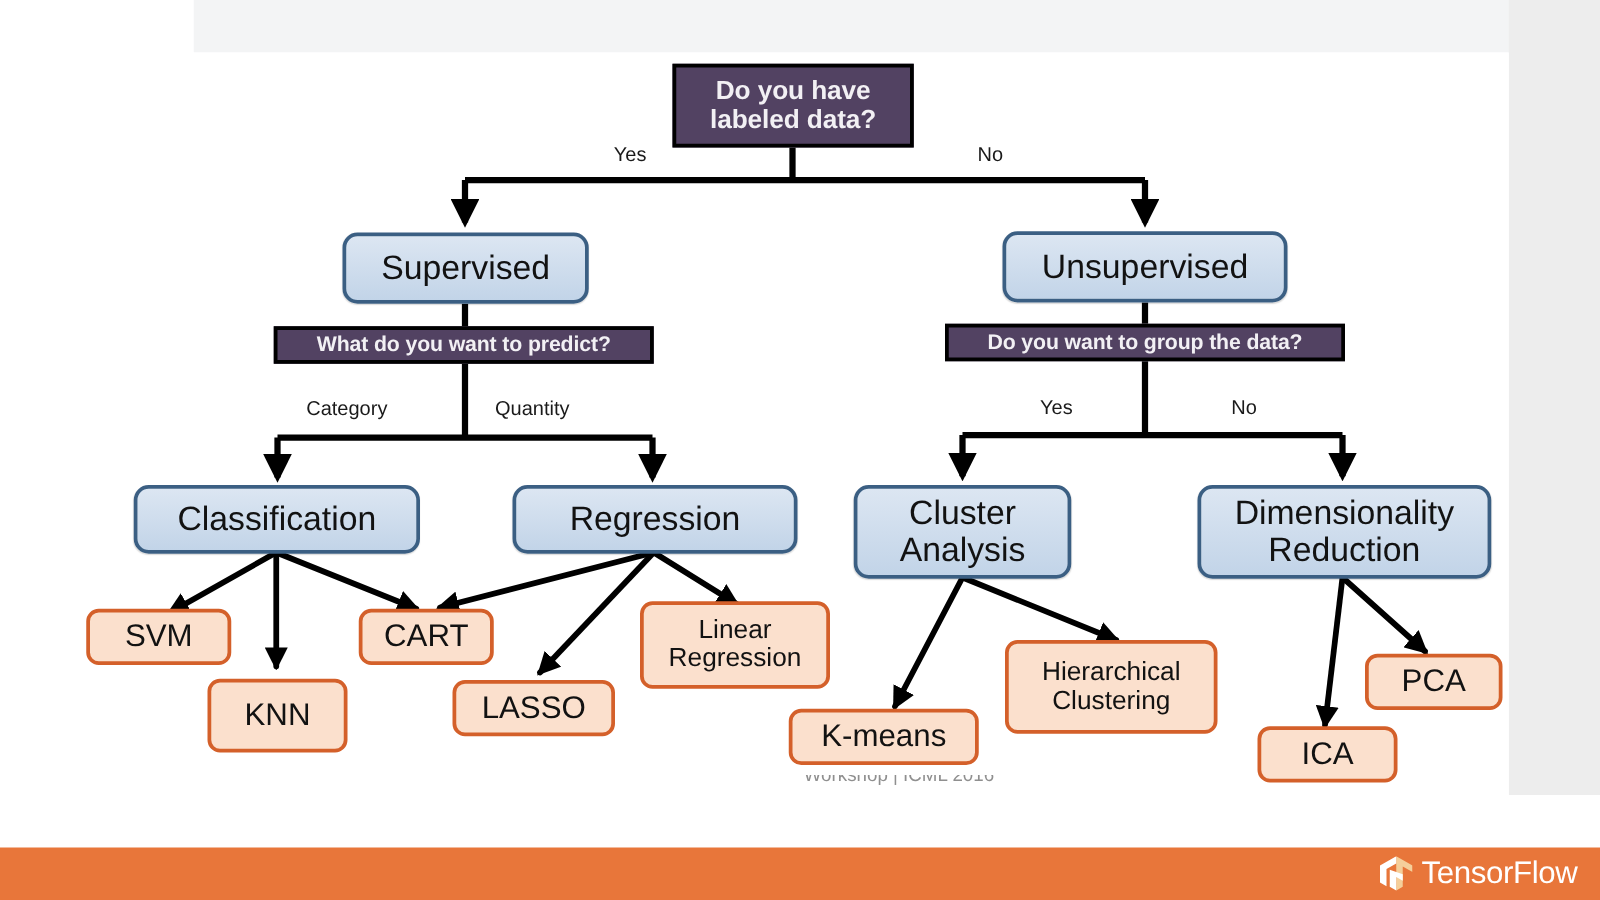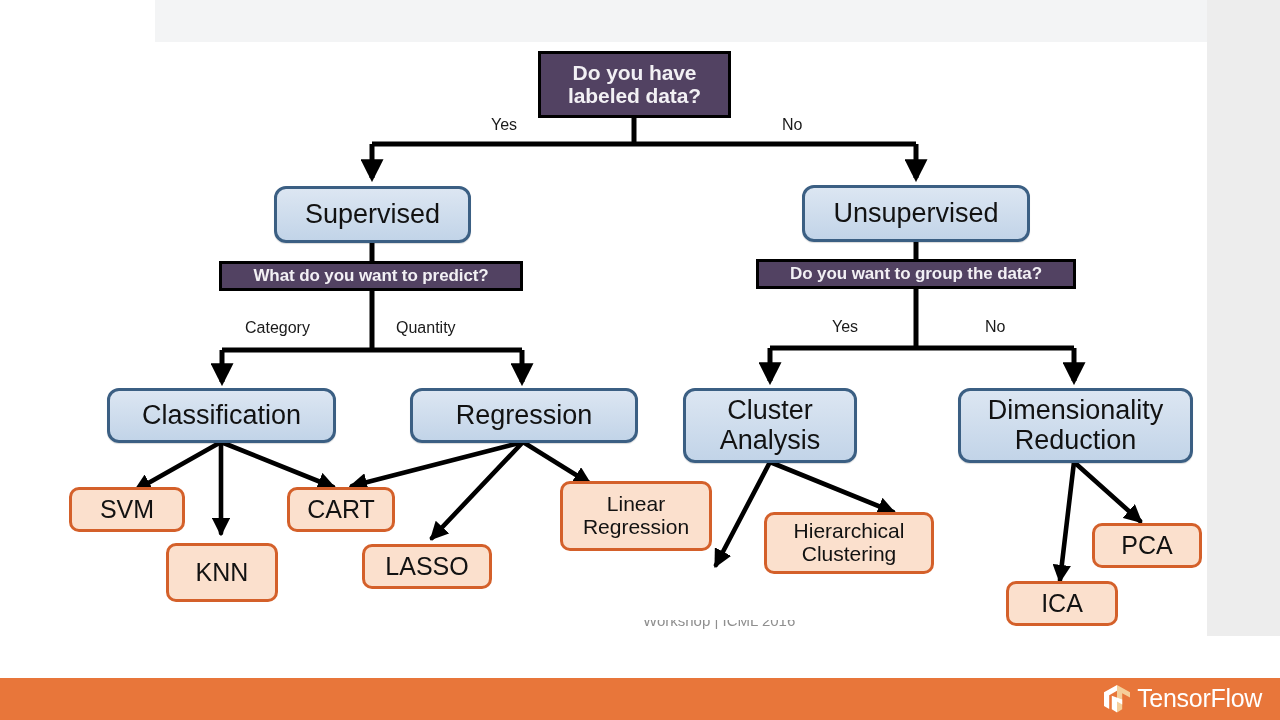--- a/index.html
+++ b/index.html
@@ -198,25 +198,26 @@
 Reduction</div>
 
   <div class="node orange" style="left:69px;top:487px;width:116px;height:45px;">SVM</div>
 
   <div class="node orange" style="left:166px;top:543px;width:112px;height:59px;">KNN</div>
 
   <div class="node orange" style="left:287px;top:487px;width:108px;height:45px;">CART</div>
 
   <div class="node orange" style="left:362px;top:544px;width:130px;height:45px;">LASSO</div>
 
-  <div class="node orange small" style="left:512px;top:481px;width:152px;height:70px;margin-left:48px;">Linear
+  <div class="node orange small" style="left:512px;top:481px;width:152px;height:70px;">Linear
 Regression</div>
 
-
-  <div class="node orange small" style="left:764px;top:512px;width:170px;height:62px;">Hierarchical
+  <div class="node orange" style="left:631px;top:567px;width:152px;height:45px;">K-means</div>
+
+  <div class="node orange small" style="left:804px;top:512px;width:170px;height:75px;">Hierarchical
 Clustering</div>
 
   <div class="node orange" style="left:1092px;top:523px;width:110px;height:45px;">PCA</div>
 
   <div class="node orange" style="left:1006px;top:581px;width:112px;height:45px;">ICA</div>
 
   <div class="edge-label" style="left:491px;top:116px;">Yes</div>
   <div class="edge-label" style="left:782px;top:116px;">No</div>
   <div class="edge-label" style="left:245px;top:319px;">Category</div>
   <div class="edge-label" style="left:396px;top:319px;">Quantity</div>

